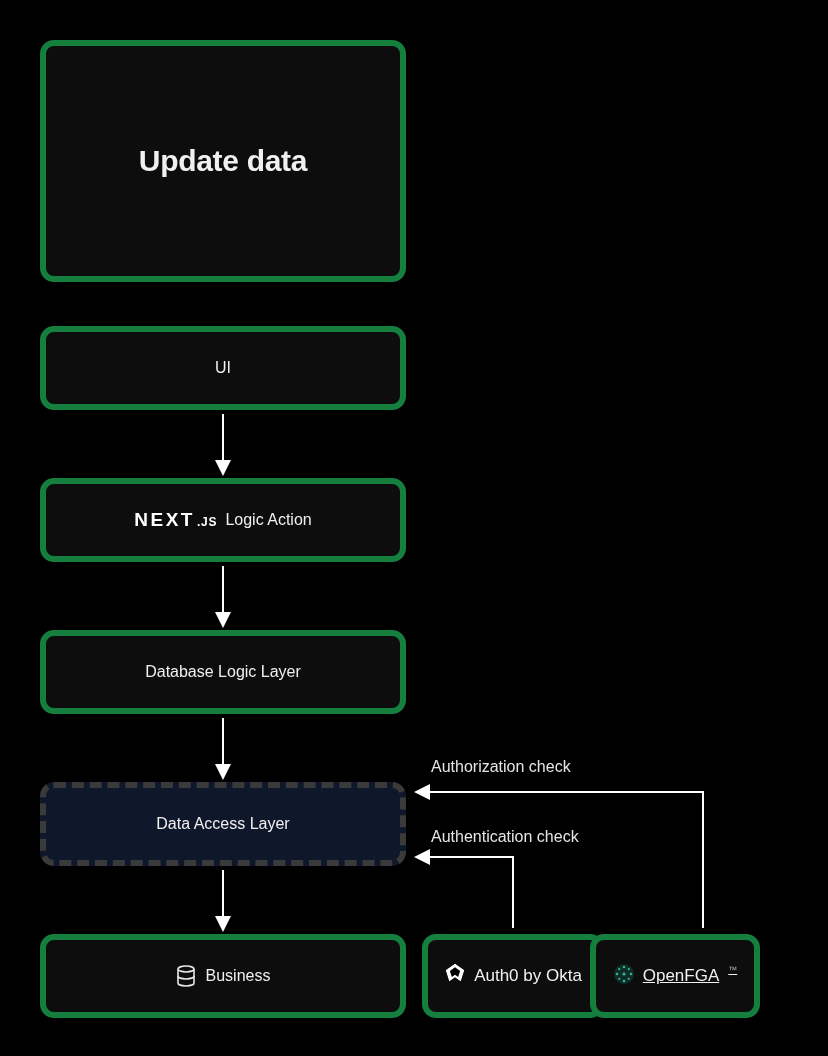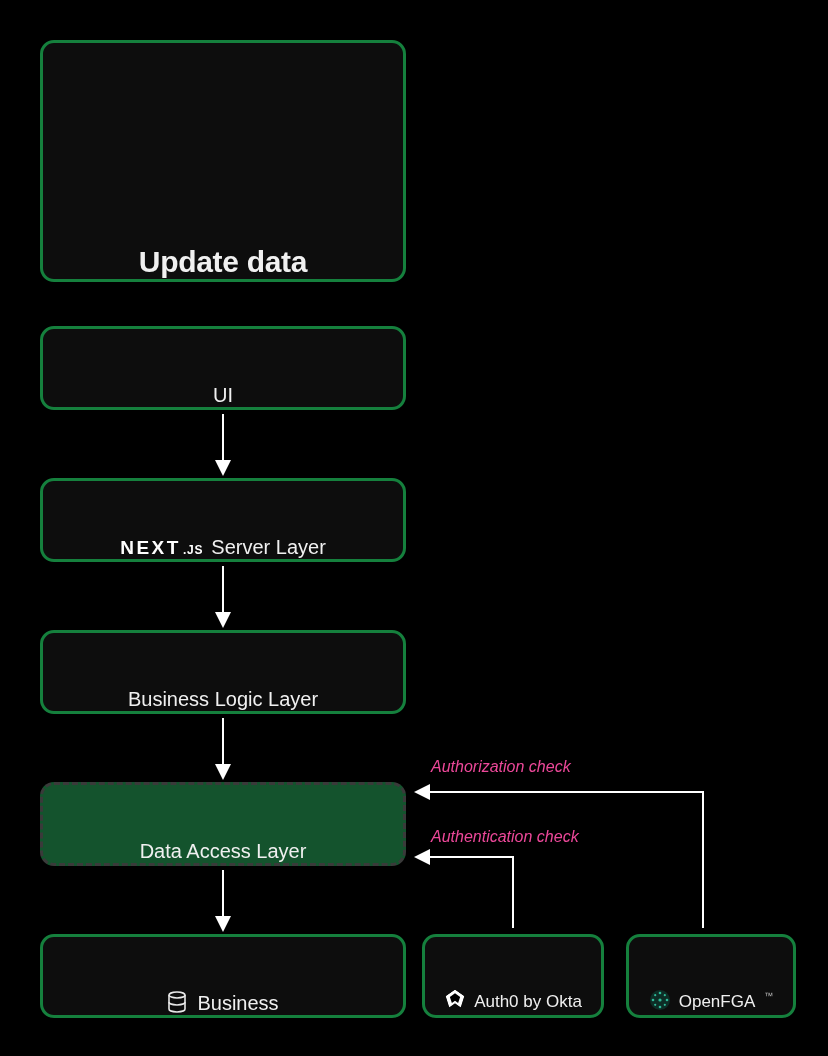--- a/index.html
+++ b/index.html
@@ -8,51 +8,50 @@
     height: 1056px;
     background: #000;
     color: #e8e8e8;
     font-family: -apple-system, BlinkMacSystemFont, "Segoe UI", Helvetica, Arial, sans-serif;
     overflow: hidden;
     position: relative;
   }
   .box {
     position: absolute;
     background: #0d0d0d;
-    border: 3px solid #15803d;
+    border: 6px solid #15803d;
     border-radius: 14px;
     display: flex;
-    align-items: flex-end;
+    align-items: center;
     justify-content: center;
     color: #f0f0f0;
   }
   .dashed {
     border-style: dashed;
     border-color: #3a3a3a;
-    background: #14532d;
+    background: #0f172a;
   }
   .title-box {
     font-size: 30px;
     font-weight: 600;
     letter-spacing: -0.3px;
   }
   .label {
-    font-size: 20px;
+    font-size: 16px;
     font-weight: 400;
   }
   .small-label {
     font-size: 17px;
     font-weight: 400;
   }
   .annotation {
     position: absolute;
     font-size: 16px;
-    color: #ec4899;
+    color: #e5e5e5;
     white-space: nowrap;
-    font-style: italic;
   }
   svg.arrows {
     position: absolute;
     left: 0; top: 0;
     width: 828px; height: 1056px;
     pointer-events: none;
   }
   .nextjs-logo {
     display: inline-flex;
     align-items: baseline;
@@ -97,25 +96,25 @@
 
 <div class="box" style="left:40px; top:326px; width:366px; height:84px;">
   <span class="label">UI</span>
 </div>
 
 <div class="box" style="left:40px; top:478px; width:366px; height:84px;">
   <span class="nextjs-logo">
     <span>NEXT</span>
       <span class="sub">.JS</span>
   </span>
-  <span class="label">Server Layer</span>
+  <span class="label">Logic Action</span>
 </div>
 
 <div class="box" style="left:40px; top:630px; width:366px; height:84px;">
-  <span class="label">Business Logic Layer</span>
+  <span class="label">Database Logic Layer</span>
 </div>
 
 <div class="box dashed" style="left:40px; top:782px; width:366px; height:84px;">
   <span class="label">Data Access Layer</span>
 </div>
 
 <div class="box" style="left:40px; top:934px; width:366px; height:84px;">
   <span class="db-icon">
     <svg width="20" height="22" viewBox="0 0 20 22" fill="none" stroke="#e8e8e8" stroke-width="1.6">
       <ellipse cx="10" cy="4" rx="8" ry="3"></ellipse>
@@ -134,21 +133,21 @@
         <path fill="#000" d="M12 1 L17 9 L12 15.5 L7 9 Z"></path>
         <path fill="#fff" d="M12 1 L21.5 8 L17.9 19.2 L12 15 L6.1 19.2 L2.5 8 Z"></path>
         <path fill="#000" d="M12 3.2 L19.4 8.6 L16.5 17.3 L12 14 L7.5 17.3 L4.6 8.6 Z"></path>
         <path fill="#fff" d="M12 1 L21.5 8 L18 19 L12 14.8 L6 19 L2.5 8 Z M12 4.5 L6.4 8.6 L8.6 15.2 L12 12.7 L15.4 15.2 L17.6 8.6 Z" fill-rule="evenodd"></path>
       </svg>
     </span>
     <span class="small-label">Auth0 by Okta</span>
   </span>
 </div>
 
-<div class="box" style="left:626px; top:934px; width:170px; height:84px;">
+<div class="box" style="left:590px; top:934px; width:170px; height:84px;text-decoration:underline;">
   <span class="openfga-logo">
     <span>
       <svg width="22" height="22" viewBox="0 0 22 22">
         <circle cx="11" cy="11" r="10" fill="#0d2d26"></circle>
         <g fill="#2fb897">
           <circle cx="11" cy="4" r="1.3"></circle>
           <circle cx="11" cy="18" r="1.3"></circle>
           <circle cx="4" cy="11" r="1.3"></circle>
           <circle cx="18" cy="11" r="1.3"></circle>
           <circle cx="6.2" cy="6.2" r="1.1"></circle>

